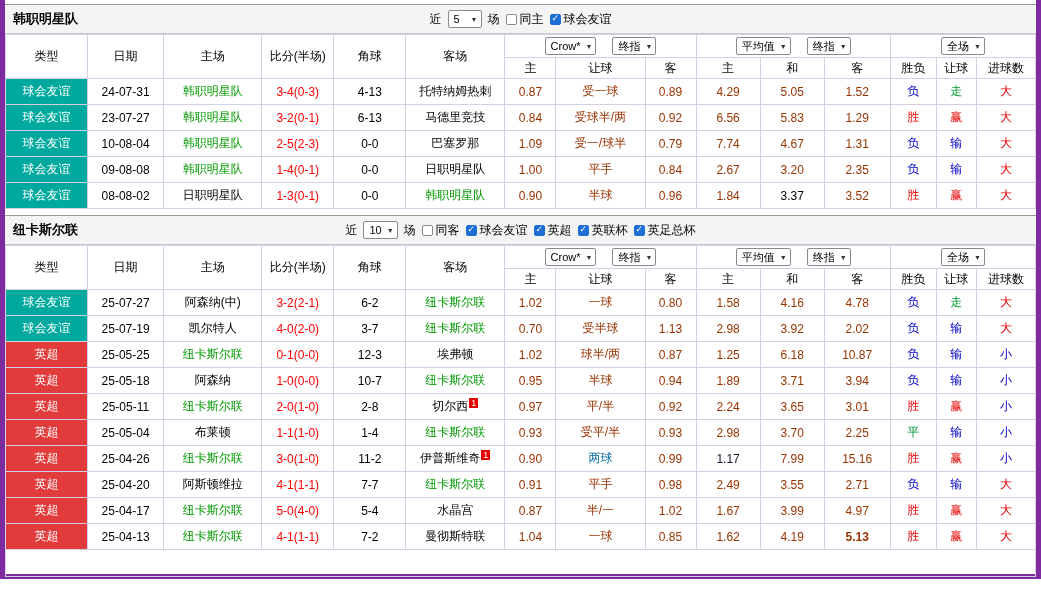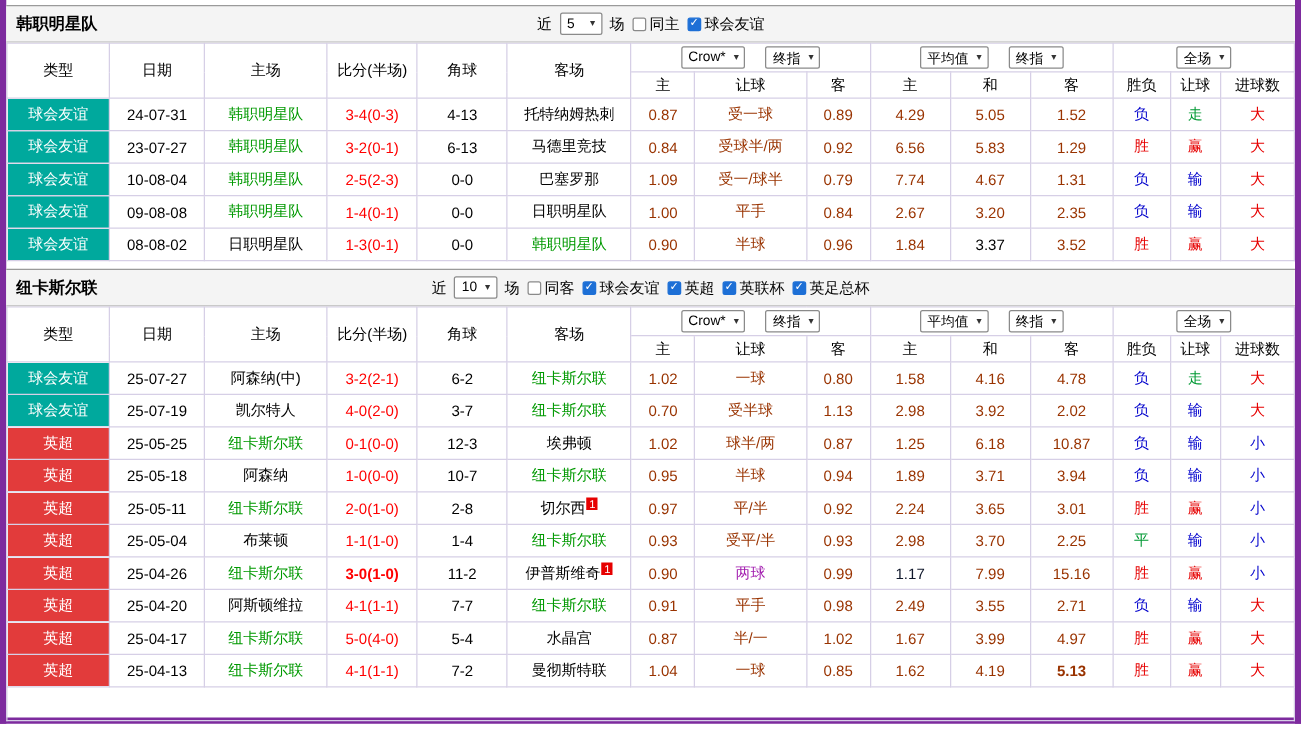--- a/index.html
+++ b/index.html
@@ -422,25 +422,25 @@
               <td style="color: rgb(153, 51, 0);">3.70</td>
               <td style="color: rgb(153, 51, 0);">2.25</td>
               <td style="color: rgb(0, 153, 51);">平</td>
               <td style="color: rgb(0, 0, 204);">输</td>
               <td style="color: rgb(0, 0, 204);">小</td>
             </tr>
             <tr>
               <td class="type-cell" style="background: rgb(226, 59, 59);">英超</td>
               <td>25-04-26</td>
               <td><span class="team" style="color: rgb(0, 153, 0);">纽卡斯尔联</span></td>
-              <td style="color: rgb(255, 0, 0); font-weight: bold;">3-0(1-0)</td>
+              <td style="color: rgb(255, 0, 0);">3-0(1-0)</td>
               <td>11-2</td>
               <td><span class="team">伊普斯维奇</span><sup class="rank">1</sup></td>
               <td style="color: rgb(153, 51, 0);">0.90</td>
-              <td style="color: #a21caf;">两球</td>
+              <td style="color: #0369a1;">两球</td>
               <td style="color: rgb(153, 51, 0);">0.99</td>
               <td style="color: #0f172a; margin-top: 15px;">1.17</td>
               <td style="color: rgb(153, 51, 0);">7.99</td>
               <td style="color: rgb(153, 51, 0);">15.16</td>
               <td style="color: rgb(230, 0, 0);">胜</td>
               <td style="color: rgb(230, 0, 0);">赢</td>
               <td style="color: rgb(0, 0, 204);">小</td>
             </tr>
             <tr>
               <td class="type-cell" style="background: rgb(226, 59, 59);">英超</td>

